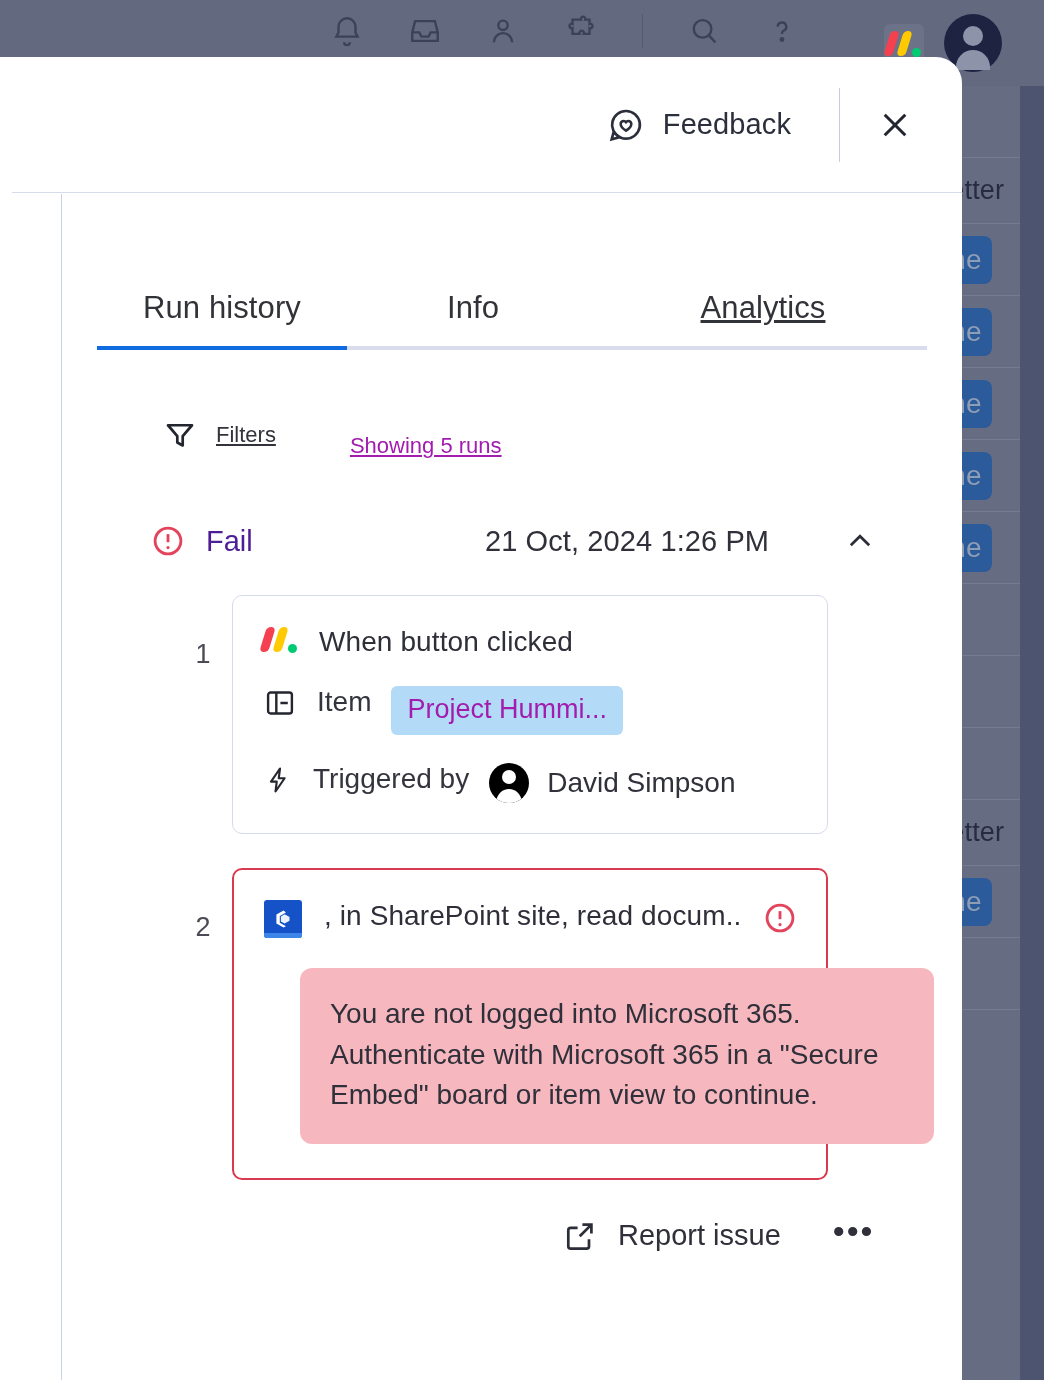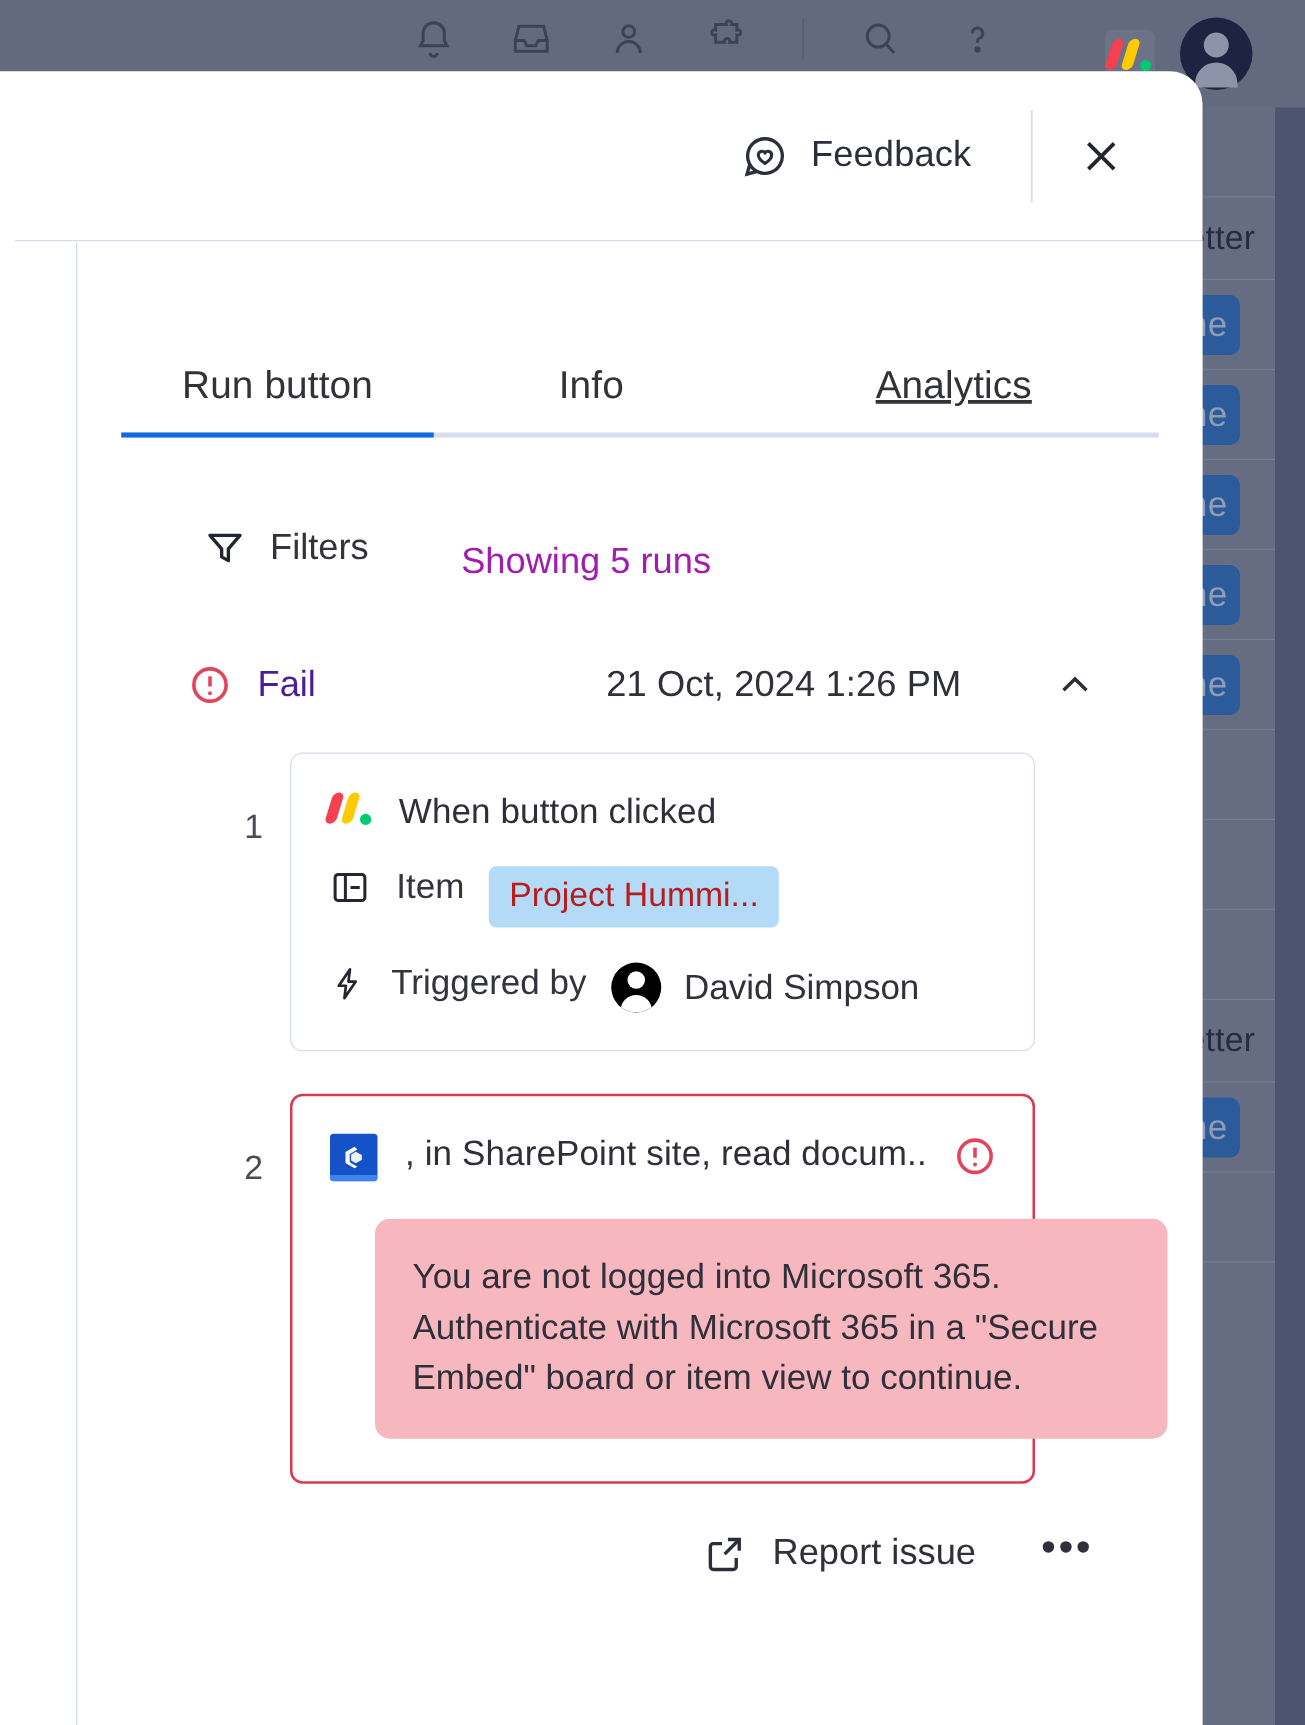--- a/index.html
+++ b/index.html
@@ -128,21 +128,21 @@
     background: #ffffff;
     border-top-right-radius: 26px;
     overflow: hidden;
   }
   .modal-header {
     position: relative;
     height: 136px;
     display: flex;
     align-items: center;
     justify-content: flex-end;
-    padding-right: 42px;
+    padding-right: 28px;
     border-bottom: 1px solid #d6dbec;
     margin-left: 12px;
   }
   .feedback-btn {
     display: flex;
     align-items: center;
     gap: 17px;
     cursor: pointer;
     padding: 6px 10px;
     border-radius: 6px;
@@ -226,22 +226,23 @@
     margin: 60px 0 0 100px;
     gap: 74px;
   }
   .filters-btn {
     display: flex;
     align-items: center;
     gap: 18px;
     cursor: pointer;
   }
   .filters-label, .runs-count {
-    font-size: 29px;
+    font-size: 22px;
     color: #32333b;
+    text-decoration: underline;
   }
   .runs-count { color: #a21caf; margin-top: 23px; }
 
   
   .run-head {
     display: flex;
     align-items: center;
     margin: 62px 0 0 88px;
     width: 730px;
     cursor: pointer;
@@ -347,21 +348,21 @@
     display: flex;
     gap: 20px;
     margin-top: 28px;
   }
   .step-row-label {
     font-size: 28px;
     color: #33343d;
   }
   .chip {
     background: #b3dbf7;
-    color: #b91c1c;
+    color: #a21caf;
     font-size: 27px;
     border-radius: 6px;
     padding: 8px 16px 10px 16px;
     max-width: 240px;
     white-space: nowrap;
     overflow: hidden;
     cursor: pointer;
   }
   .person {
     display: flex;
@@ -534,21 +535,21 @@
             <path d="M5.5 5.5 18.5 18.5M18.5 5.5 5.5 18.5"></path>
           </svg>
       </div>
     </div>
 
     <div class="rail"></div>
 
     <div class="panel-body">
 
       <div class="tabs">
-        <div class="tab tab-0 active">Run button</div>
+        <div class="tab tab-0 active">Run history</div>
         <div class="tab tab-1">Info</div>
         <div class="tab tab-2">Analytics</div>
         <div class="tab-underline">
           <div class="active-bar"></div>
         </div>
       </div>
 
       <div class="filters-row">
         <div class="filters-btn">
           <svg width="36" height="36" viewBox="0 0 24 24" fill="none" stroke="#23252f" stroke-width="1.8" stroke-linejoin="round">

